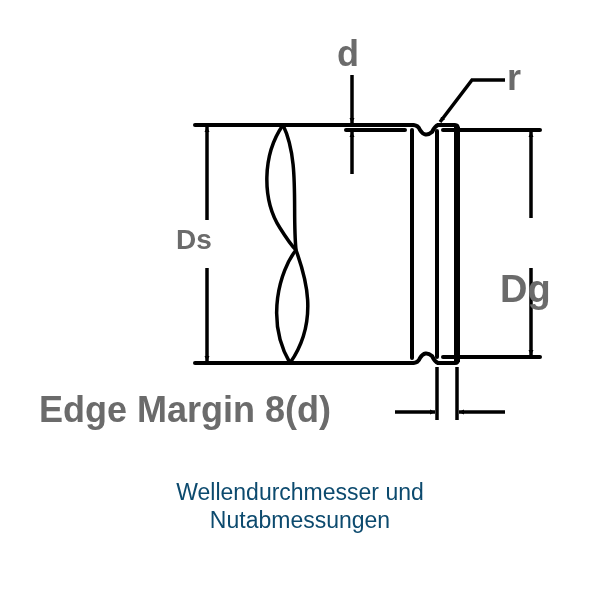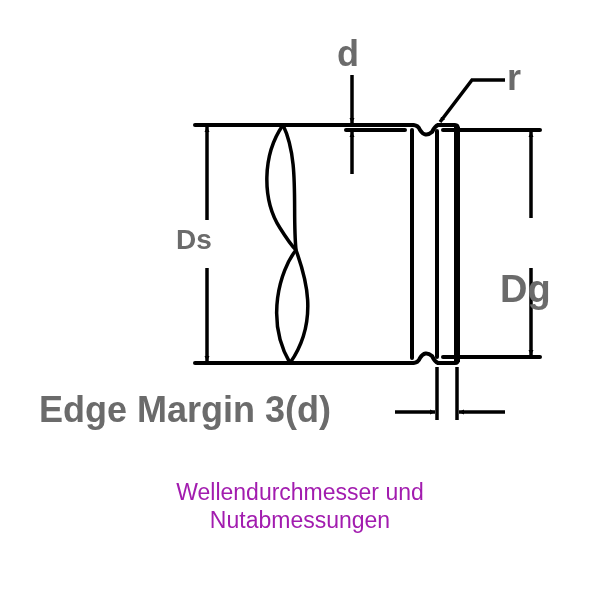--- a/index.html
+++ b/index.html
@@ -4,21 +4,21 @@
 <style>
   html, body { margin: 0; padding: 0; background: #ffffff; }
   body { width: 600px; height: 600px; position: relative; overflow: hidden; font-family: "Liberation Sans", sans-serif; }
   .diagram { position: absolute; left: 0; top: 0; width: 600px; height: 600px; }
   .lbl { position: absolute; font-family: "Liberation Sans", sans-serif; font-weight: bold; color: #6b6b6b; line-height: 1; white-space: nowrap; }
   .lbl-d { left: 337px; top: 36px; font-size: 36px; }
   .lbl-r { left: 507px; top: 60px; font-size: 36px; }
   .lbl-ds { left: 176px; top: 226px; font-size: 28px; }
   .lbl-dg { left: 500px; top: 226px; font-size: 38px; margin-top: 44px; }
   .lbl-edge { left: 39px; top: 392px; font-size: 36px; }
-  .caption { position: absolute; left: 0; width: 600px; text-align: center; font-family: "Liberation Sans", sans-serif; font-size: 23px; color: #a21caf; line-height: 32px; }
+  .caption { position: absolute; left: 0; width: 600px; text-align: center; font-family: "Liberation Sans", sans-serif; font-size: 23px; color: #0c4a6e; line-height: 32px; }
   .caption-1 { top: 476px; }
   .caption-2 { top: 504px; }
 </style>
 </head>
 <body>
 
 <svg class="diagram" viewBox="0 0 600 600" xmlns="http://www.w3.org/2000/svg">
   <defs>
     <marker id="ah" viewBox="0 0 10 10" refX="10" refY="5" markerWidth="5" markerHeight="7" orient="auto-start-reverse" markerUnits="userSpaceOnUse">
       <path d="M0,0 L10,5 L0,10 z" fill="#000"></path>
@@ -76,16 +76,16 @@
     <line x1="457" y1="367" x2="457" y2="420"></line>
     <line x1="395" y1="412" x2="435" y2="412" marker-end="url(#ah)"></line>
     <line x1="505" y1="412" x2="459" y2="412" marker-end="url(#ah)"></line>
   </g>
 </svg>
 
 <div class="lbl lbl-d">d</div>
 <div class="lbl lbl-r">r</div>
 <div class="lbl lbl-ds">Ds</div>
 <div class="lbl lbl-dg">Dg</div>
-<div class="lbl lbl-edge">Edge Margin 3(d)</div>
+<div class="lbl lbl-edge">Edge Margin 8(d)</div>
 
 <div class="caption caption-1">Wellendurchmesser und</div>
 <div class="caption caption-2">Nutabmessungen</div>
 
 </body></html>

